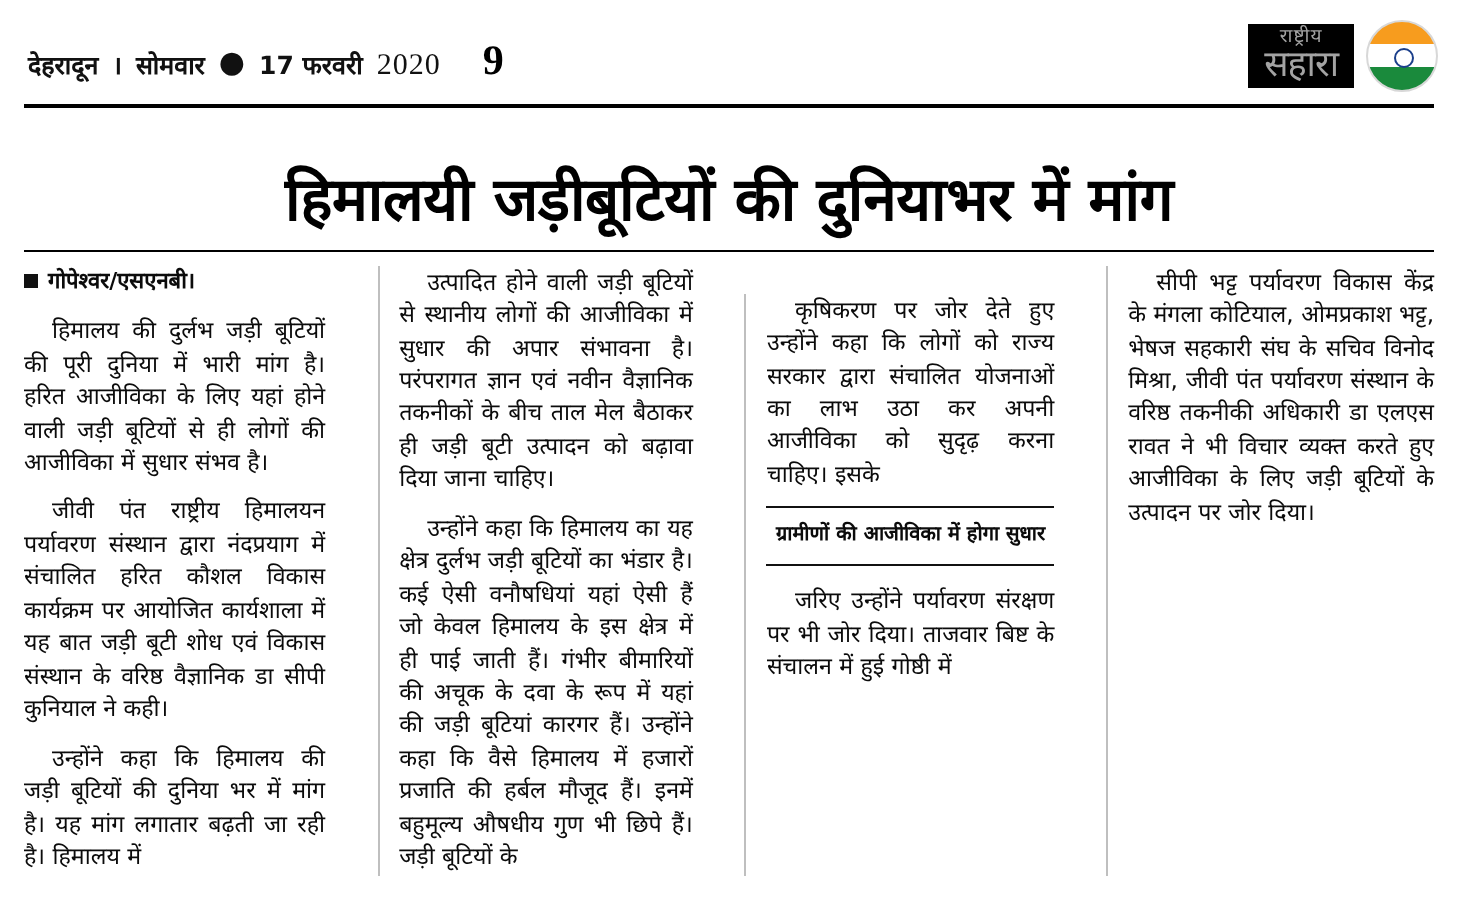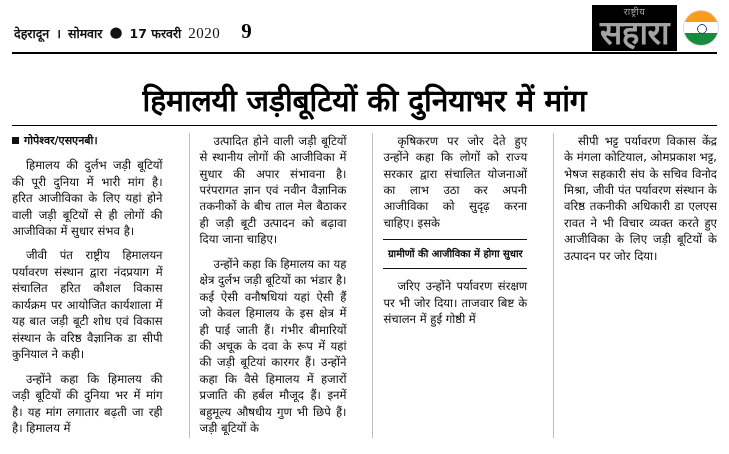--- a/index.html
+++ b/index.html
@@ -77,22 +77,22 @@
     line-height: 1;
   }
   .brand-small {
     font-family: "DejaVu Sans", sans-serif;
     font-size: 9.5px;
     letter-spacing: 0.5px;
     margin-bottom: 1px;
   }
   .brand-main {
     font-family: "DejaVu Sans", sans-serif;
-    font-size: 33px;
-    font-weight: bold;
+    font-size: 18px;
+    font-weight: normal;
     letter-spacing: -0.5px;
     line-height: 0.95;
   }
   .flag {
     width: 34px;
     height: 34px;
     border-radius: 50%;
     margin-left: 6px;
     background:
       linear-gradient(to bottom, #f79c1e 0 33%, #ffffff 33% 66%, #1a8a3c 66% 100%);
@@ -145,21 +145,21 @@
   .col {
     box-sizing: border-box;
     font-family: "DejaVu Sans", sans-serif;
     font-size: 11.6px;
     line-height: 1.42;
     text-align: justify;
     color: #0b0b0b;
   }
   .col-1 { width: 24.5%; padding-right: 10px; }
   .col-2 { width: 25.5%; padding: 0 10px; border-left: 1px solid #bfbfbf; }
-  .col-3 { width: 25.0%; padding: 0 10px; border-left: 1px solid #bfbfbf; }
+  .col-3 { width: 25.0%; padding: 0 10px; border-left: 1px solid #bfbfbf; margin-top: 14px; }
   .col-4 { width: 25.0%; padding-left: 10px; border-left: 1px solid #bfbfbf; }
 
   .byline {
     font-family: "DejaVu Sans", sans-serif;
     font-size: 11px;
     font-weight: bold;
     margin-bottom: 9px;
     display: flex;
     align-items: center;
     gap: 5px;

